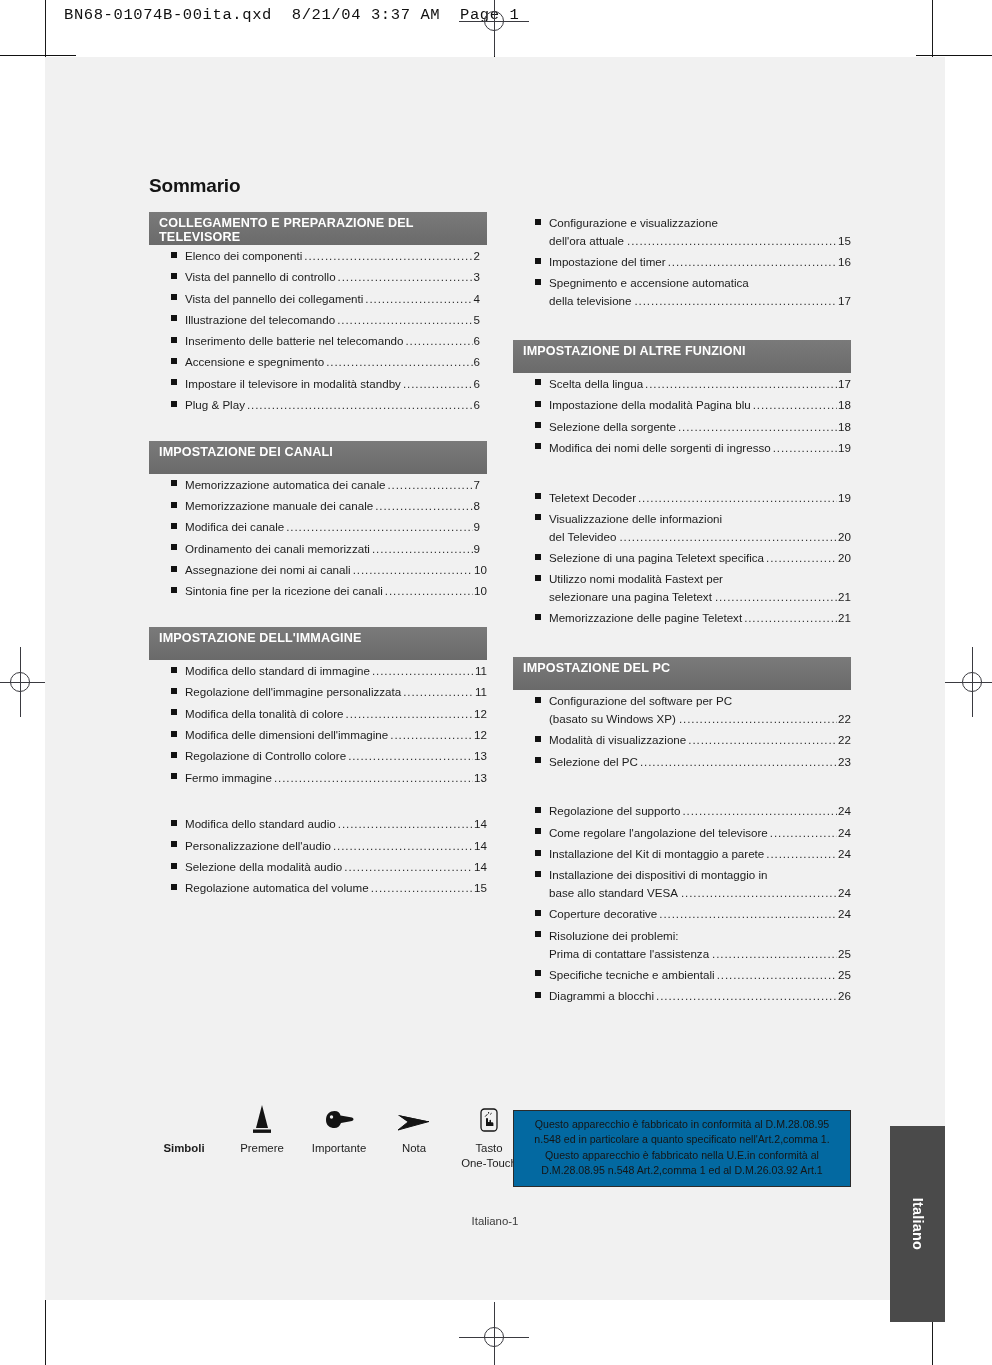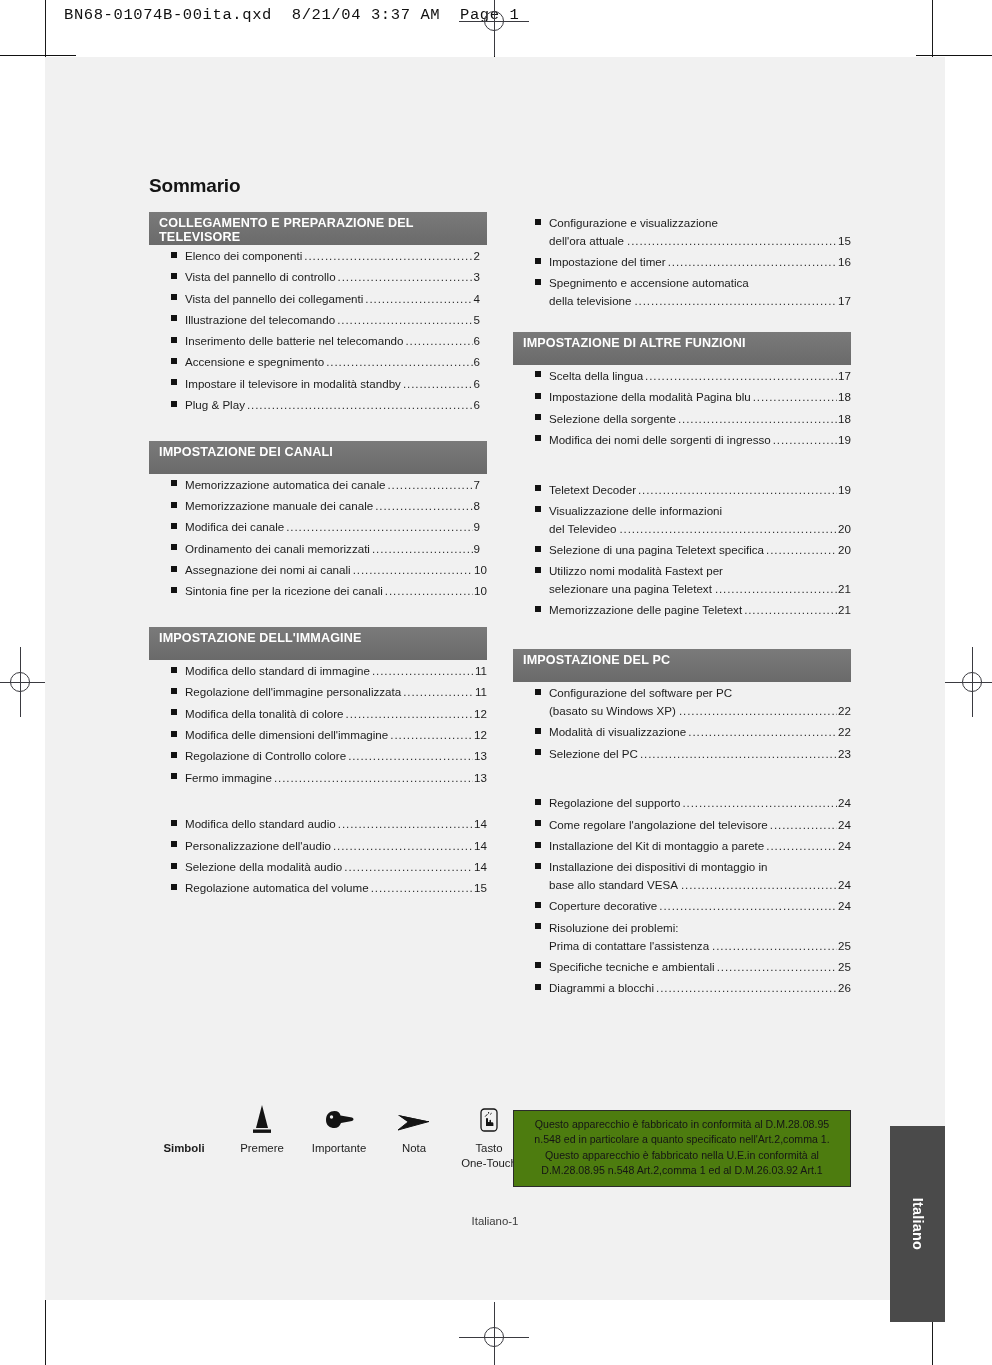--- a/index.html
+++ b/index.html
@@ -182,21 +182,21 @@
   }
   .sym-label-strong { font-weight: bold; }
 
   
   .notice {
     position: absolute;
     left: 468px;
     top: 1053px;
     width: 338px;
     border: 1px solid #2b2b2b;
-    background: #4d7c0f;
+    background: #0369a1;
     box-sizing: border-box;
     padding: 6px 8px 7px 8px;
     text-align: center;
     font-size: 10.6px;
     line-height: 15.4px;
     color: #151515;
   }
 
   .footer-page {
     position: absolute;
@@ -512,21 +512,21 @@
               <span class="pg"></span>
             </div>
             <div class="line cont">
               <span class="txt">della televisione</span>
               <span class="leader">................................................................................</span>
               <span class="pg">17</span>
             </div>
           </li>
         </ul>
       </div>
-      <div class="section" style="margin-top: 22px;">
+      <div class="section" style="margin-top: 30px;">
         <div class="section-head">IMPOSTAZIONE DI ALTRE FUNZIONI</div>
         <ul class="entries">
           <li class="entry">
             <span class="bullet"></span>
             <div class="line">
               <span class="txt">Scelta della lingua</span>
               <span class="leader">................................................................................</span>
               <span class="pg">17</span>
             </div>
           </li>

